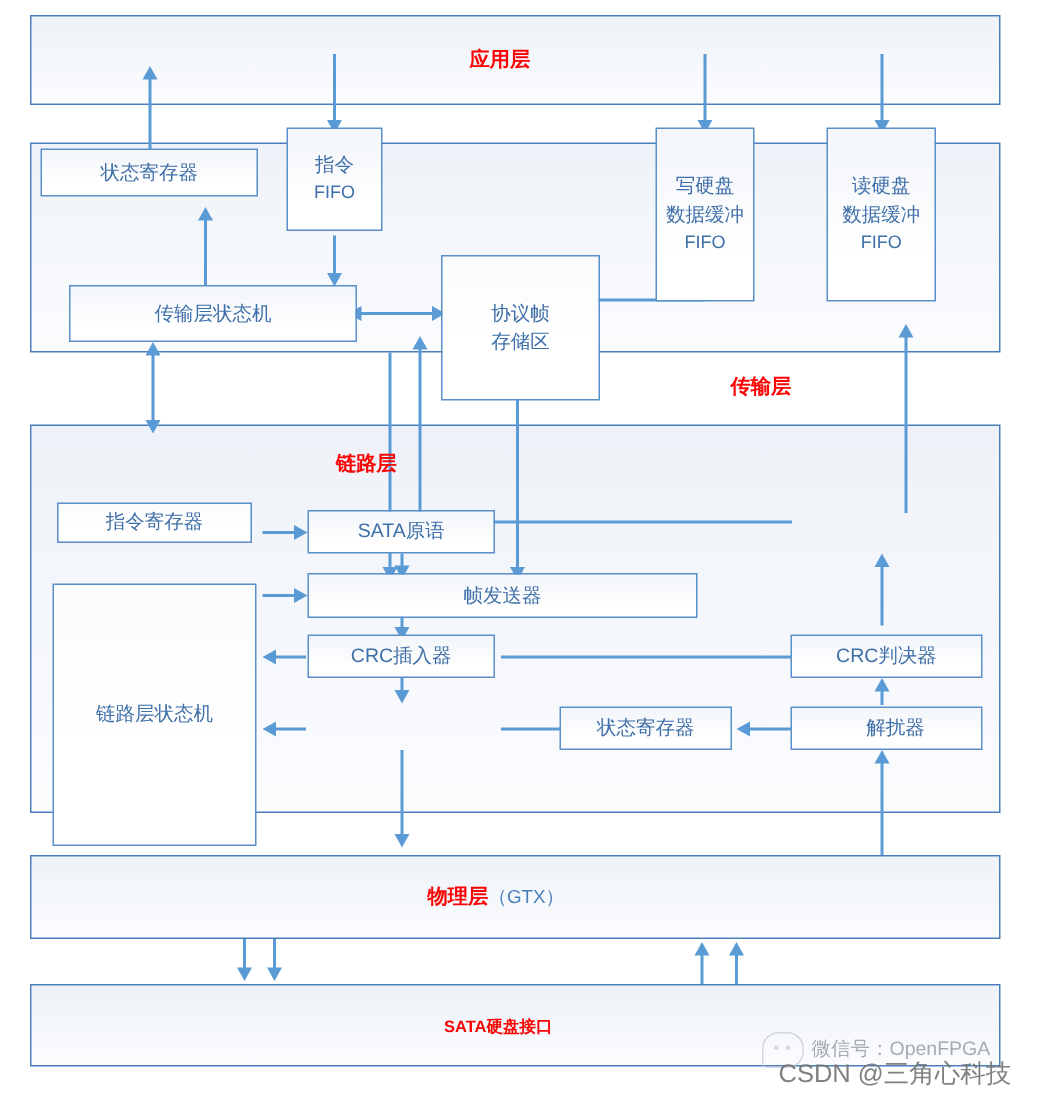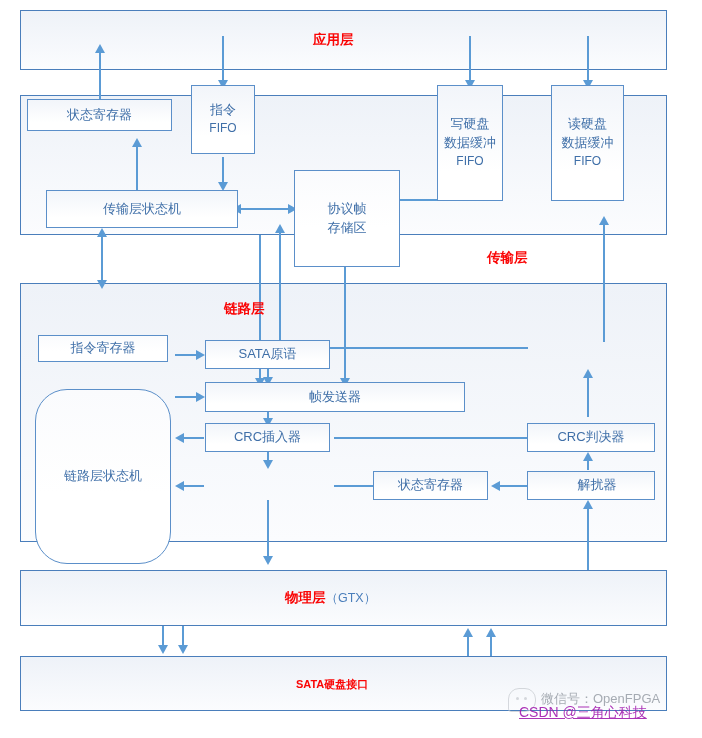--- a/index.html
+++ b/index.html
@@ -96,24 +96,23 @@
     z-index: 20;
     white-space: nowrap;
     pointer-events: none;
   }
   .wm-top {
     color: #9fa5ad;
     font-size: 13px;
     opacity: .92;
   }
   .wm-bot {
-    color: #a21caf;
-    font-size: 14px;
+    color: #737373;
+    font-size: 17px;
     opacity: .9;
-    text-decoration: underline;
   }
   .wm-logo {
     position: absolute;
     z-index: 20;
     width: 26px; height: 22px;
     border: 1.4px solid #c8ccd1;
     border-radius: 11px 11px 11px 3px;
     opacity: .75;
   }
   .wm-logo::before, .wm-logo::after {
@@ -267,21 +266,21 @@
   </div>
 
   <div class="blk plain" style="left:46px; top:190px; width:192px; height:38px;">
     <span>传输层状态机</span>
   </div>
 
   <div class="blk white" style="left:38px; top:287px; width:130px; height:27px;">
     <span>指令寄存器</span>
   </div>
 
-  <div class="blk white" style="left:35px; top:341px; width:136px; height:175px;border-radius:32px;">
+  <div class="blk white" style="left:35px; top:341px; width:136px; height:175px;">
     <span>链路层状态机</span>
   </div>
 
   <div class="blk plain" style="left:205px; top:340px; width:125px; height:29px;">
     <span>SATA原语</span>
   </div>
 
   <div class="blk plain" style="left:205px; top:382px; width:260px; height:30px;">
     <span>帧发送器</span>
   </div>

